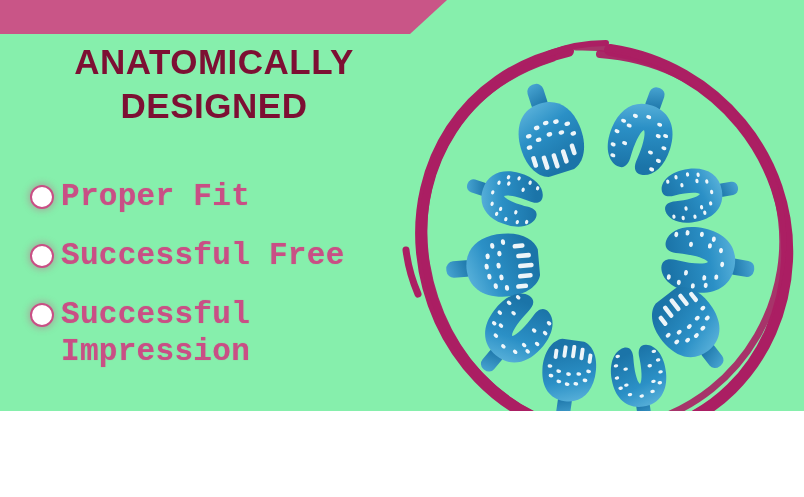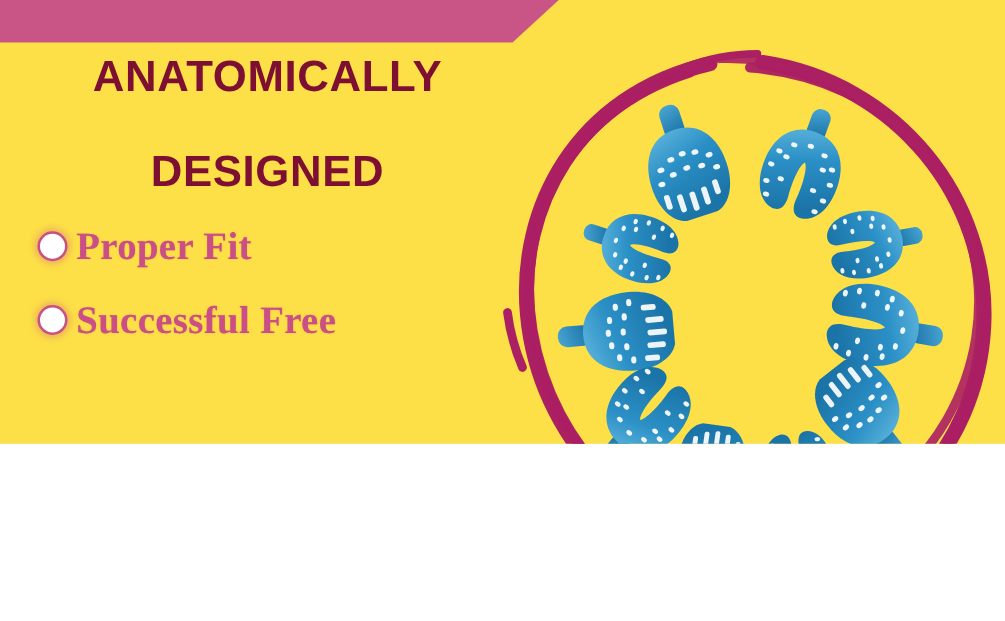--- a/index.html
+++ b/index.html
@@ -9,22 +9,22 @@
   }
   body {
     width: 804px;
     height: 497px;
     overflow: hidden;
     font-family: "Liberation Sans", sans-serif;
   }
   #poster {
     position: relative;
     width: 804px;
-    height: 355px;
-    background: #fde047;
+    height: 411px;
+    background: #86efac;
     overflow: hidden;
   }
 
   
   .banner-svg {
     position: absolute;
     left: 0;
     top: 0;
     width: 804px;
     height: 497px;
@@ -50,21 +50,20 @@
     display: block;
     font-size: 35px;
     line-height: 44px;
     padding-left: 8px;
   }
   .headline .line2 {
     display: block;
     font-size: 35px;
     line-height: 44px;
     padding-left: 8px;
-    margin-top: 32px;
   }
 
   .bullets {
     margin: 0;
     padding: 0;
     list-style: none;
     position: absolute;
     top: 138px;
     left: 30px;
     width: 390px;
@@ -80,21 +79,21 @@
     height: 20px;
     border-radius: 50%;
     border: 2px solid #c94f85;
     background: #ffffff;
     margin-top: 7px;
     margin-right: 7px;
     box-shadow: 0 0 6px 2px rgba(201,79,133,0.35);
   }
   .bullet-text {
     color: #c94f85;
-    font-family: Liberation Serif, serif;
+    font-family: Liberation Mono, monospace;
     font-weight: bold;
     font-size: 31px;
     line-height: 37px;
     letter-spacing: 0.3px;
     text-shadow: 0 0 1px rgba(201,79,133,0.55);
   }
   .bullet-text.two-line {
     max-width: 230px;
     text-align: left;
   }
@@ -127,20 +126,24 @@
     </div>
 
     <ul class="bullets">
       <li class="bullet">
         <span class="bullet-marker"></span>
         <span class="bullet-text">Proper Fit</span>
       </li>
       <li class="bullet">
         <span class="bullet-marker"></span>
         <span class="bullet-text">Successful Free</span>
+      </li>
+      <li class="bullet">
+        <span class="bullet-marker"></span>
+        <span class="bullet-text two-line">Successful Impression</span>
       </li>
     </ul>
   </div>
 
   <div class="art">
     <svg width="404" height="450" viewBox="0 0 404 450">
       <defs>
         <linearGradient id="blueGrad" x1="0" y1="0" x2="0.3" y2="1">
           <stop offset="0%" stop-color="#63b8de"></stop>
           <stop offset="45%" stop-color="#2b90c6"></stop>

